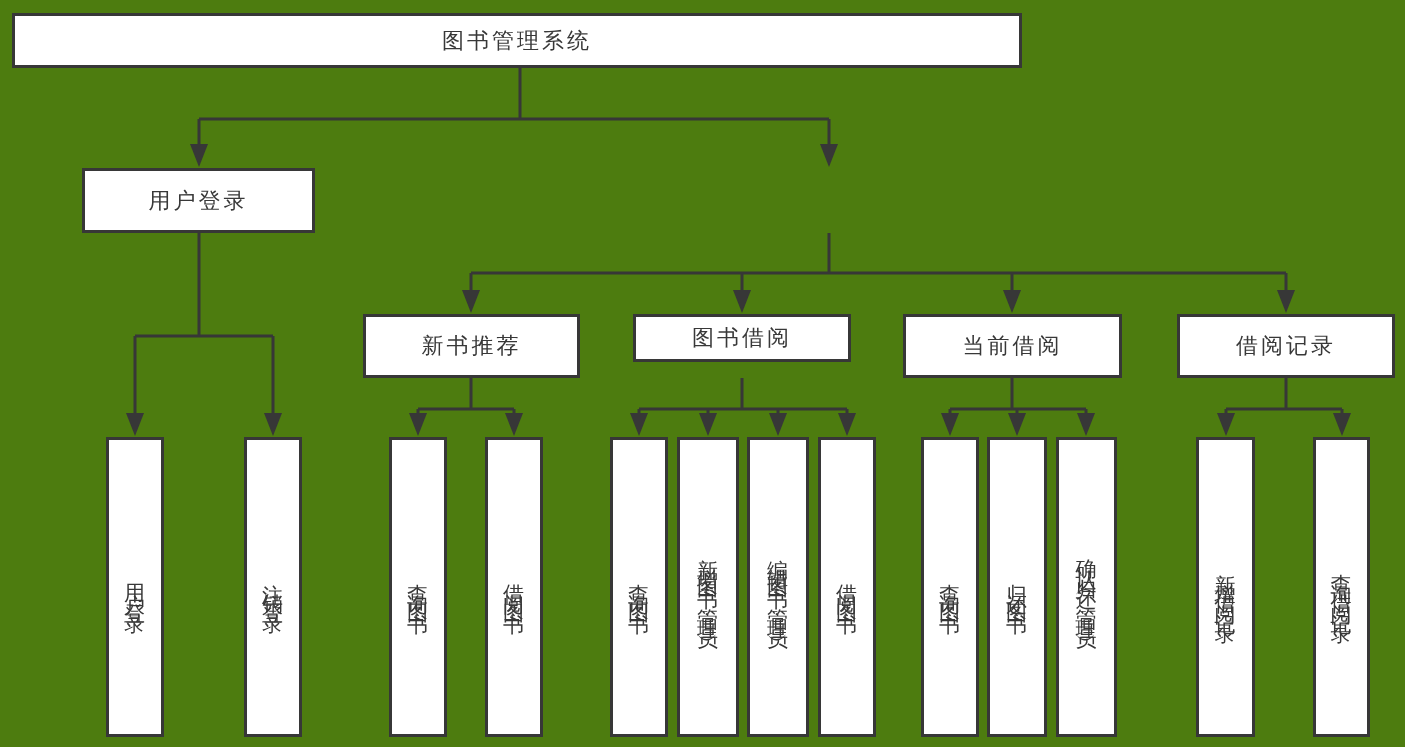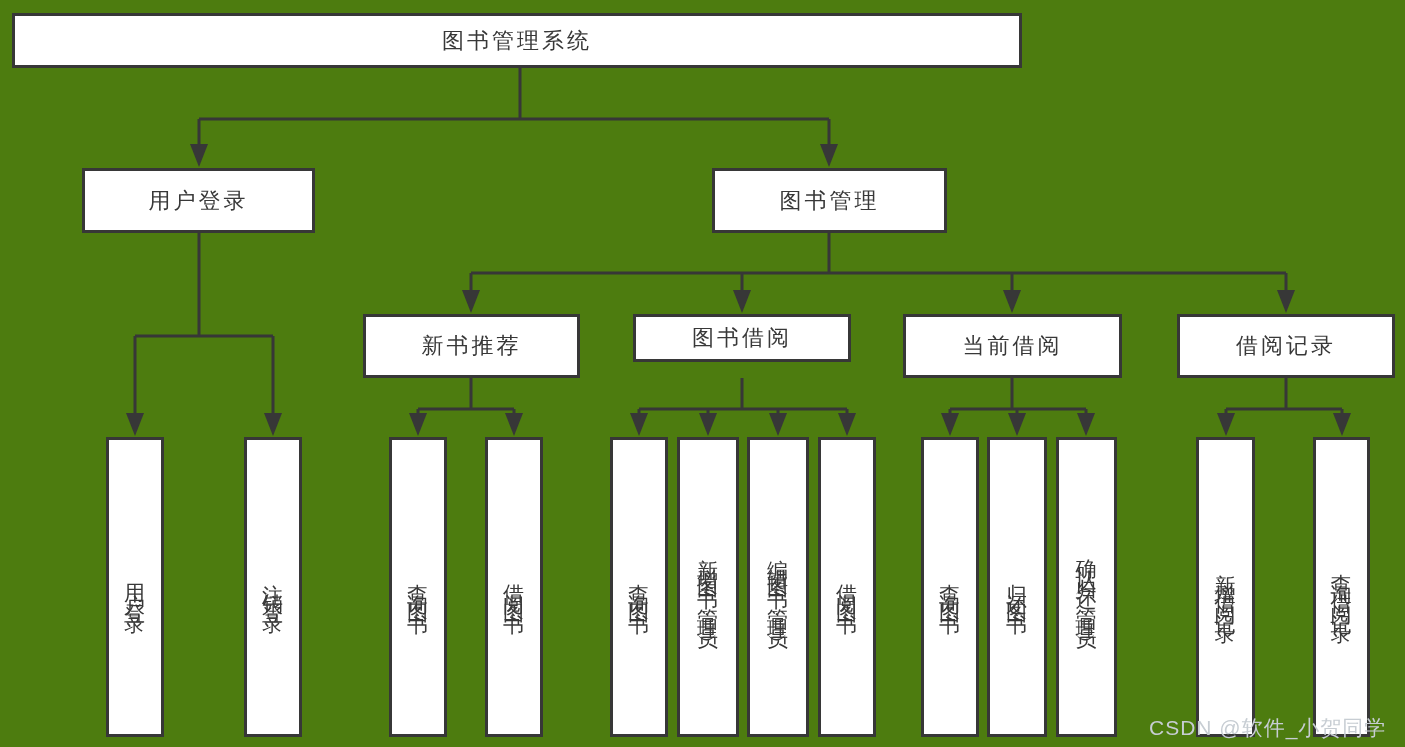--- a/index.html
+++ b/index.html
@@ -98,23 +98,20 @@
     </g>
   </svg>
 
   <div class="node" style="left:12px; top:13px; width:1010px; height:55px;">
     <span class="hlabel">图书管理系统</span>
   </div>
 
   <div class="node" style="left:82px; top:168px; width:233px; height:65px;">
     <span class="hlabel">用户登录</span>
   </div>
-  <div class="node" style="left:712px; top:168px; width:235px; height:65px;">
-    <span class="hlabel">图书管理</span>
-  </div>
 
   <div class="node" style="left:363px; top:314px; width:217px; height:64px;">
     <span class="hlabel">新书推荐</span>
   </div>
   <div class="node" style="left:633px; top:314px; width:218px; height:48px;">
     <span class="hlabel">图书借阅</span>
   </div>
   <div class="node" style="left:903px; top:314px; width:219px; height:64px;">
     <span class="hlabel">当前借阅</span>
   </div>
@@ -159,15 +156,14 @@
     <span class="vlabel">确认归还（管理员）</span>
   </div>
 
   <div class="node" style="left:1196px; top:437px; width:59px; height:300px;">
     <span class="vlabel">新增借阅记录</span>
   </div>
   <div class="node" style="left:1313px; top:437px; width:57px; height:300px;">
     <span class="vlabel">查询借阅记录</span>
   </div>
 
-  <div class="watermark">CSDN @软件_小贺同学</div>
 
 </div>
 
 </body></html>

